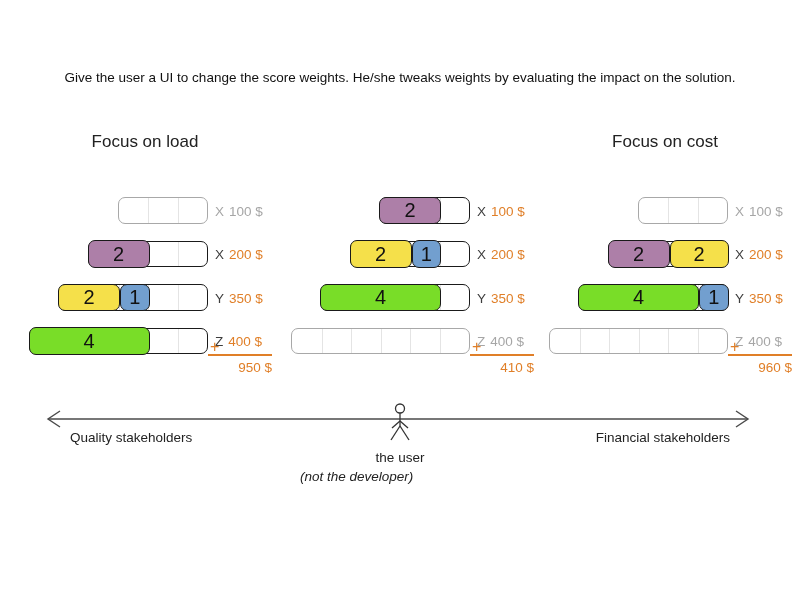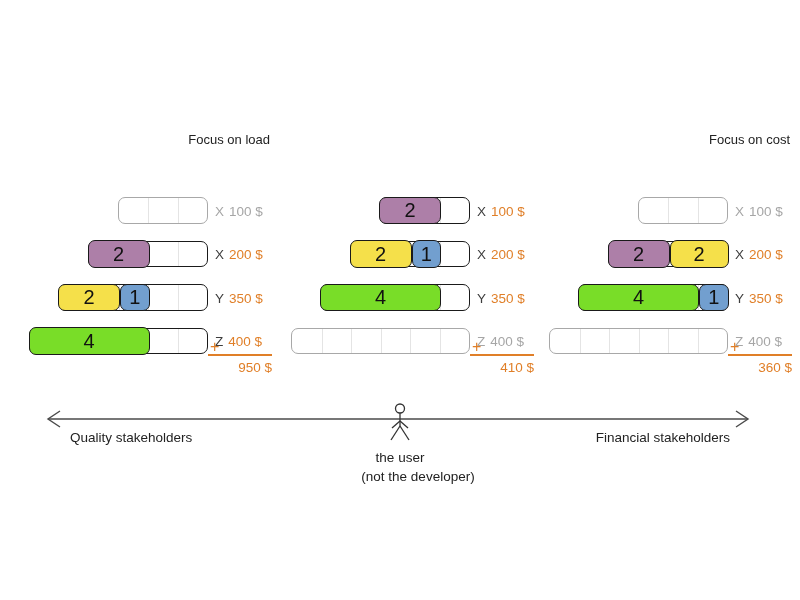--- a/index.html
+++ b/index.html
@@ -3,22 +3,22 @@
 <meta charset="utf-8">
 <style>
   html,body{margin:0;padding:0;background:#fff;}
   .canvas{position:relative;width:800px;height:600px;background:#ffffff;overflow:hidden;
           font-family:"Liberation Sans", sans-serif;color:#1a1a1a;}
   .page-title{position:absolute;top:20px;left:0;width:800px;text-align:center;
               font-size:31px;font-weight:400;color:#111;}
   .page-subtitle{position:absolute;top:70px;left:0;width:800px;text-align:center;
                  font-size:13.5px;color:#111;}
   .column{position:absolute;top:125px;width:250px;height:270px;}
-  .col-title{position:absolute;top:7px;left:0;width:250px;text-align:right;
-             font-size:13px;color:#222;}
+  .col-title{position:absolute;top:7px;left:0;width:250px;text-align:center;
+             font-size:17px;color:#222;}
   .rows{position:absolute;top:56px;left:0;width:188px;}
   .row{position:relative;height:27.5px;margin-bottom:12.5px;margin-top:16px;}
   .track{position:absolute;right:0;top:0;height:24.5px;border-radius:7px;background:#fff;}
   .track.active{border:1.5px solid #1a1a1a;}
   .track.empty{border:1px solid #a8a8a8;}
   .divider{position:absolute;top:0;bottom:0;width:1px;background:#e4e4e4;z-index:0;}
   .block{position:absolute;top:-1.5px;bottom:-1.5px;box-sizing:border-box;z-index:1;
          border:1.5px solid #1a1a1a;border-radius:7px;
          display:flex;align-items:center;justify-content:center;
          font-size:20px;color:#111;line-height:1;}
@@ -27,26 +27,27 @@
   .rowlabel .amount{margin-left:5px;}
   .sum{position:absolute;left:188px;top:216px;width:64px;}
   .plus{height:12px;font-size:16px;line-height:12px;margin-left:2px;}
   .sumline{border-top:2px solid;margin-top:1px;width:64px;}
   .sumval{text-align:right;font-size:13.5px;padding-top:4px;}
   .footer-svg{position:absolute;left:0;top:395px;width:800px;height:55px;}
   .f-label{position:absolute;font-size:13.5px;color:#222;white-space:nowrap;}
   .f-left{left:70px;top:430px;}
   .f-right{right:70px;top:430px;padding-left:26px;}
   .f-user{left:330px;top:450px;width:140px;text-align:center;}
-  .f-user2{left:318px;top:469px;width:200px;text-align:center;}
+  .f-user2{left:300px;top:469px;width:200px;font-style:italic;}
 </style>
 </head>
 <body>
 
 <div class="canvas">
+  <div class="page-subtitle">Give the user a UI to change the score weights. He/she tweaks weights by evaluating the impact on the solution.</div>
 
   <div class="column" style="left:20px">
       <div class="col-title">Focus on load</div>
       <div class="rows">
         <div class="row">
           <div class="track empty" style="width: 88.5px;">
             <div class="divider" style="left: 29.5px;"></div>
             <div class="divider" style="left: 59px;"></div>
           </div>
           <div class="rowlabel"><span class="axis" style="color: rgb(166, 166, 166);">X</span><span class="amount" style="color: rgb(166, 166, 166);">100 $</span></div>
@@ -174,21 +175,21 @@
             <div class="divider" style="left: 88.5px;"></div>
             <div class="divider" style="left: 118px;"></div>
             <div class="divider" style="left: 147.5px;"></div>
           </div>
           <div class="rowlabel"><span class="axis" style="color: rgb(166, 166, 166);">Z</span><span class="amount" style="color: rgb(166, 166, 166);">400 $</span></div>
         </div>
       </div>
       <div class="sum" style="color: rgb(224, 127, 40);">
         <div class="plus">+</div>
         <div class="sumline"></div>
-        <div class="sumval">360 $</div>
+        <div class="sumval">960 $</div>
       </div>
     </div>
 
   <svg class="footer-svg" viewBox="0 0 800 55" xmlns="http://www.w3.org/2000/svg">
     <line x1="48" y1="24" x2="748" y2="24" stroke="#4a4a4a" stroke-width="1.4"></line>
     <polyline points="60,16 48,24 60,32" fill="none" stroke="#4a4a4a" stroke-width="1.4"></polyline>
     <polyline points="736,16 748,24 736,32" fill="none" stroke="#4a4a4a" stroke-width="1.4"></polyline>
     <g stroke="#333" stroke-width="1.3" fill="none">
       <circle cx="400" cy="13.5" r="4.5" fill="#ffffff"></circle>
       <line x1="400" y1="18" x2="400" y2="31"></line>

